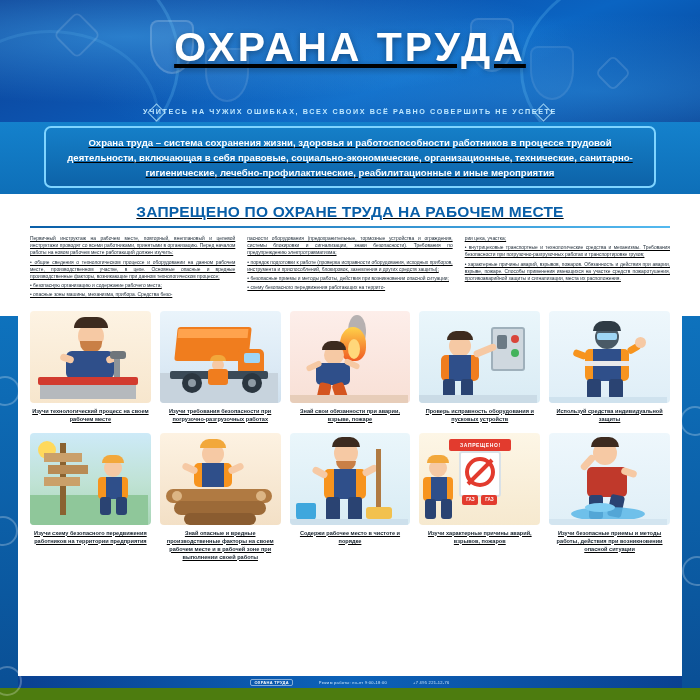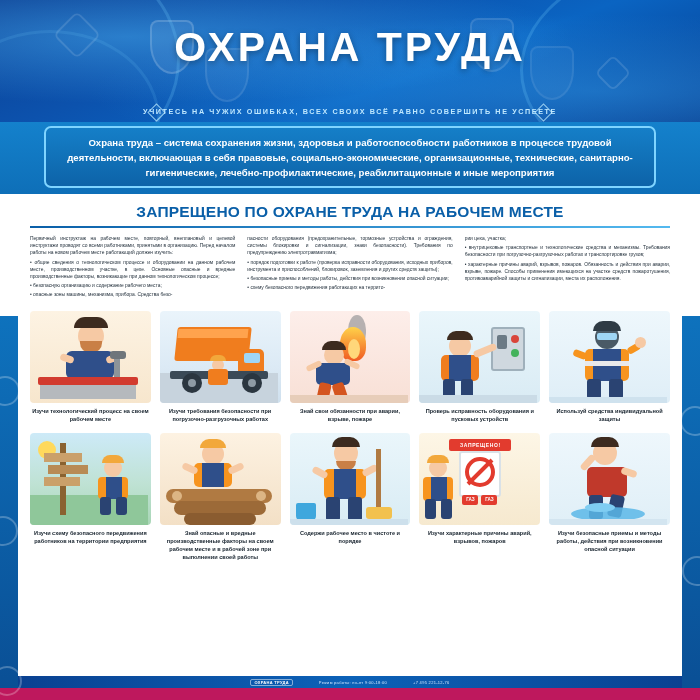--- a/index.html
+++ b/index.html
@@ -5,22 +5,23 @@
   * { box-sizing: border-box; }
   html, body {
     margin: 0; padding: 0;
     width: 700px; height: 700px;
     background: #ffffff;
     font-family: "Liberation Sans", sans-serif;
   }
   #poster {
     position: relative;
     width: 700px; height: 700px;
-    background: #be185d;
+    background: #4d7c0f;
     overflow: hidden;
+    text-decoration: underline;
   }
 
   
   .header {
     position: relative;
     height: 122px;
     background:
       radial-gradient(ellipse at 18% 30%, rgba(80,190,255,0.45) 0%, rgba(80,190,255,0) 55%),
       radial-gradient(ellipse at 85% 75%, rgba(60,170,245,0.40) 0%, rgba(60,170,245,0) 60%),
       linear-gradient(160deg, #0b3d91 0%, #0c52ad 35%, #0a64c2 60%, #063a8c 100%);

